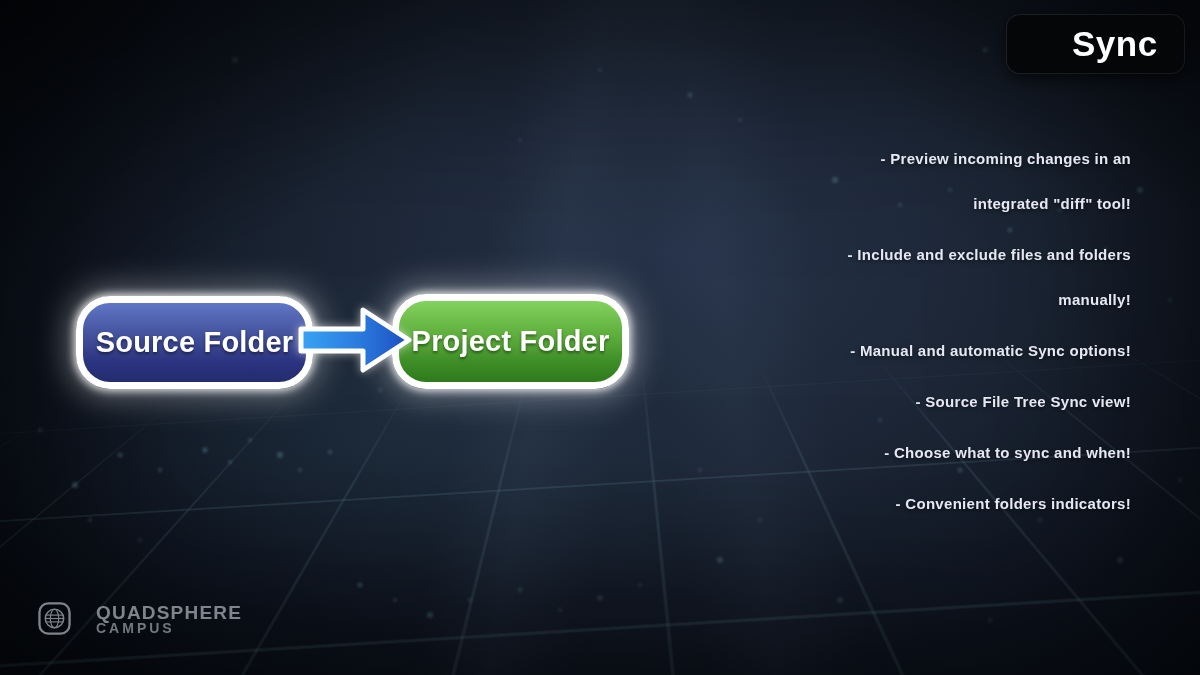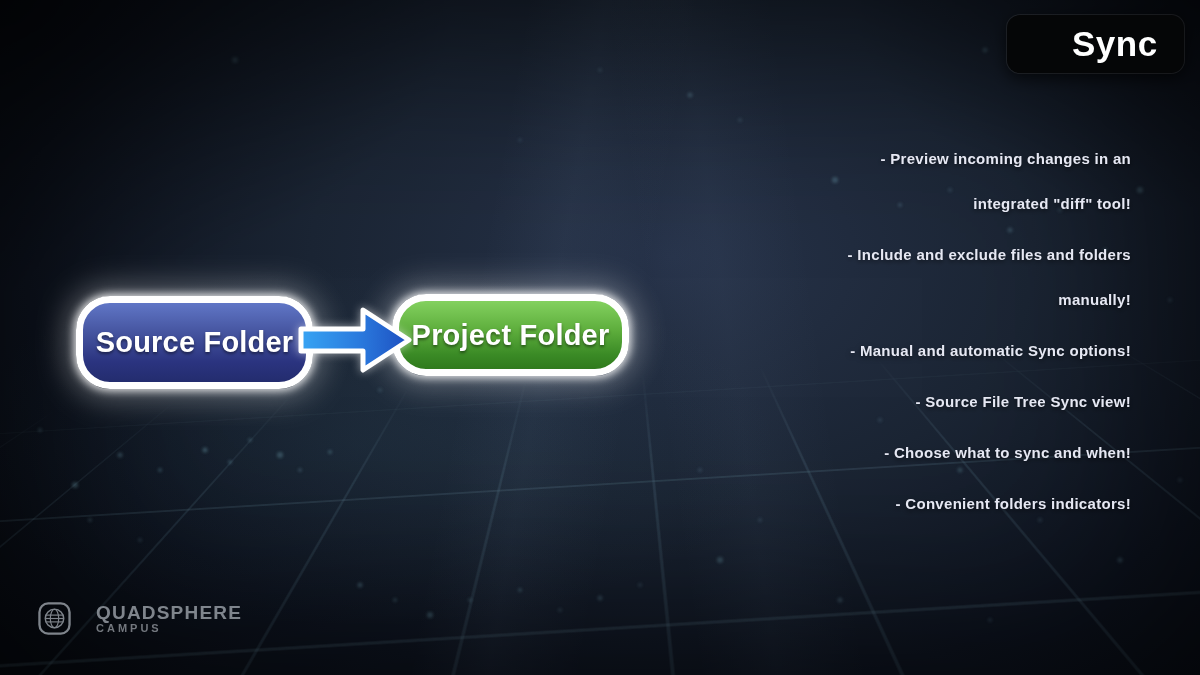--- a/index.html
+++ b/index.html
@@ -62,21 +62,21 @@
     border:7px solid #fff;border-radius:34px;box-sizing:border-box;
     color:#fff;font-size:29px;font-weight:bold;letter-spacing:.2px;
     text-shadow:0 2px 3px rgba(0,0,0,.45);
     box-shadow: 0 0 9px 2px rgba(255,255,255,.85), 0 0 28px 12px rgba(255,255,255,.28);
   }
   .node-source{
     left:76px;top:296px;width:237px;height:93px;
     background: linear-gradient(180deg,#6076c6 0%, #45549f 38%, #2b3480 74%, #232c6e 100%);
   }
   .node-target{
-    left:392px;top:294px;width:237px;height:82px;
+    left:392px;top:294px;width:237px;height:95px;
     background: linear-gradient(180deg,#83d15f 0%, #5cac3b 45%, #3b8b26 78%, #2f7a1c 100%);
   }
   .arrow-svg{
     position:absolute;left:295px;top:300px;width:120px;height:80px;z-index:4;
     filter: drop-shadow(0 0 5px rgba(255,255,255,.55));
   }
 
   
   .features{
     position:absolute;top:136px;right:69px;width:470px;text-align:right;
@@ -84,21 +84,21 @@
     text-shadow:0 2px 5px rgba(0,0,0,.55);
   }
   .feature-item{margin-bottom:6px;}
 
   
   .footer-brand{
     position:absolute;left:38px;top:602px;display:flex;align-items:center;gap:25px;
     color:#9aa0a8;opacity:.82;
   }
   .fb-name{font-size:19px;font-weight:bold;letter-spacing:1.2px;line-height:19px;}
-  .fb-sub{font-size:11px;font-weight:bold;letter-spacing:3px;line-height:12px;color:#8b9097;}
+  .fb-sub{font-size:14px;font-weight:bold;letter-spacing:3px;line-height:12px;color:#8b9097;}
 </style>
 </head>
 <body>
 
 <div class="stage">
 
   <div class="bg-glow"></div>
   <div class="beams"></div>
   <div class="floor-wrap">
       <div class="floor"></div>

